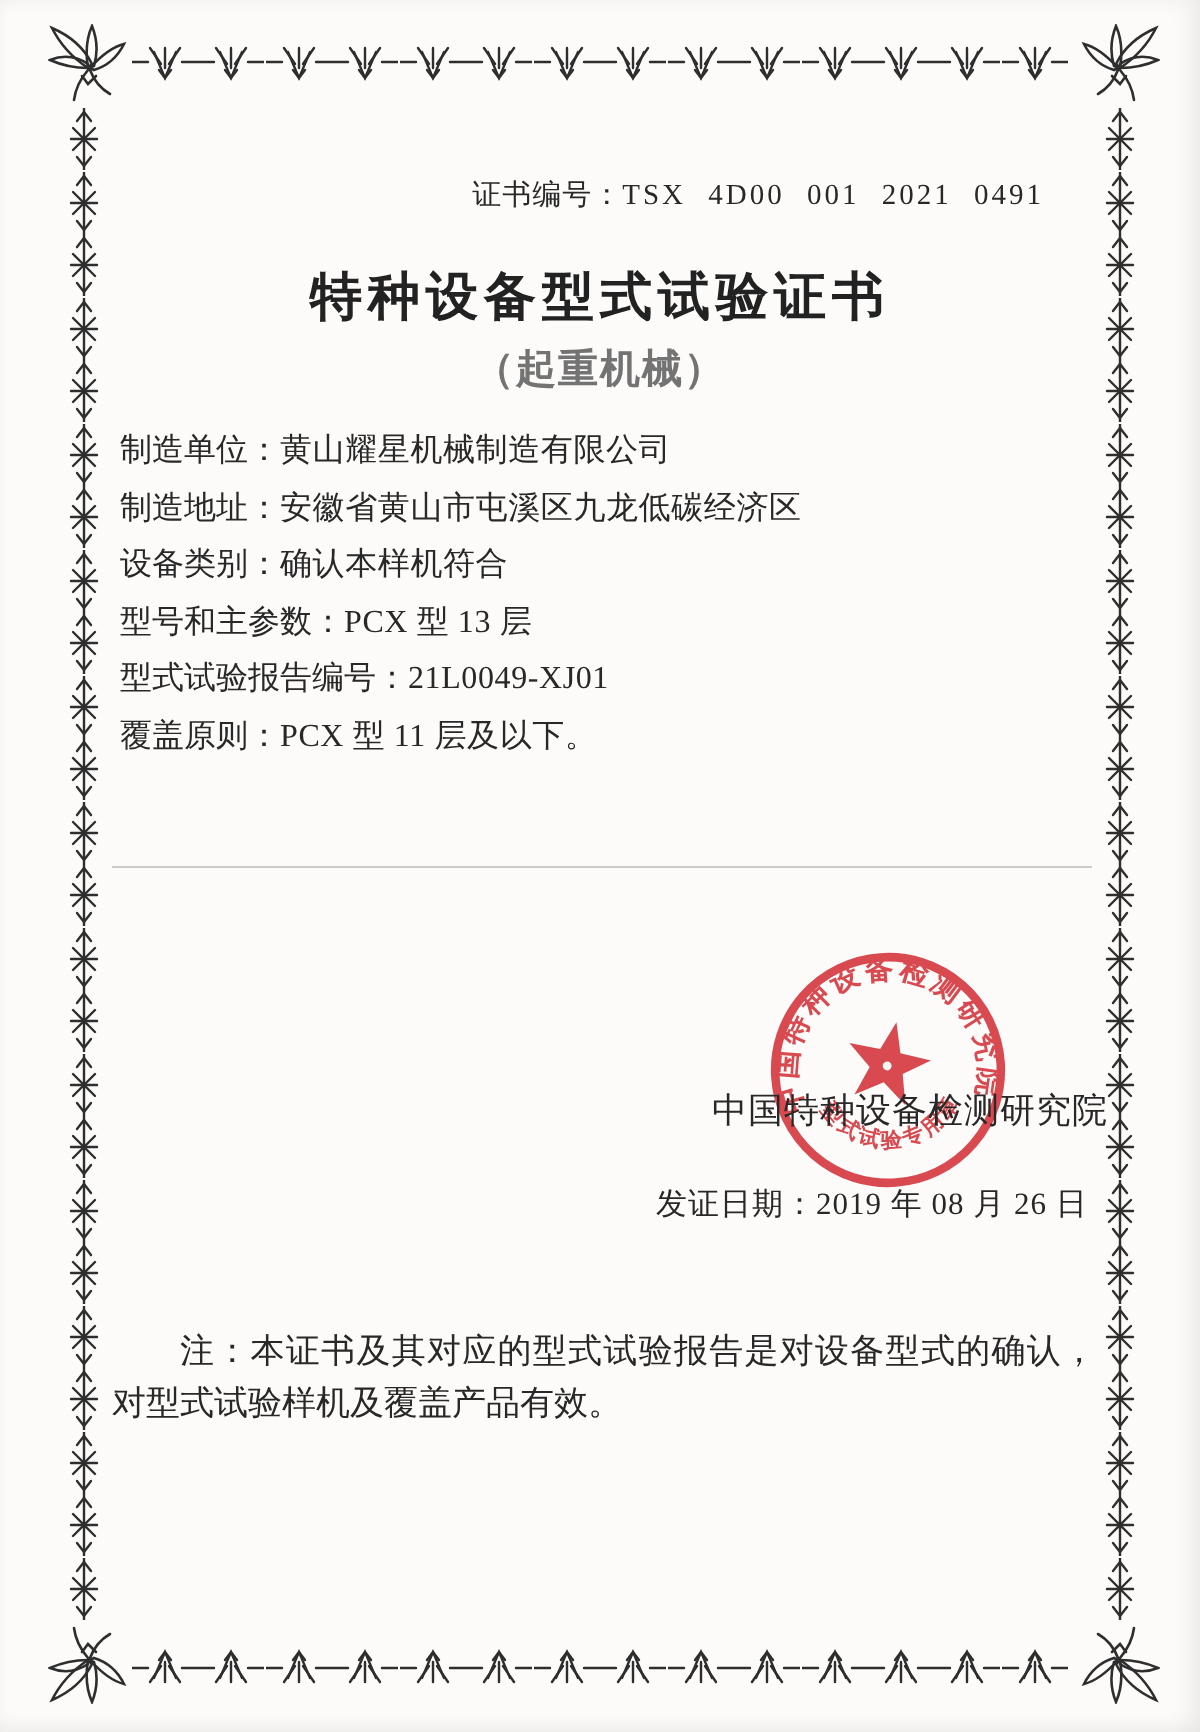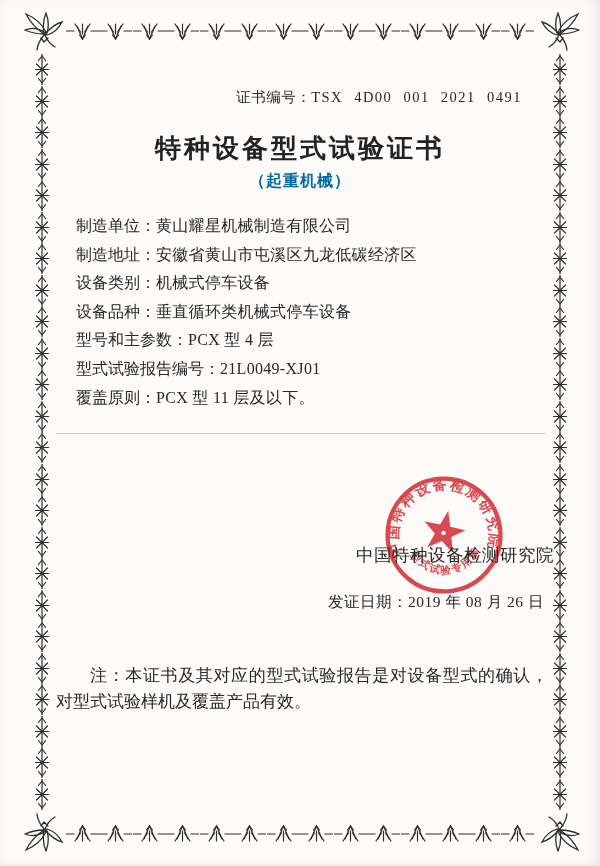--- a/index.html
+++ b/index.html
@@ -22,23 +22,23 @@
   .corner-tl{left:24px;top:12px;}
   .corner-tr{left:540px;top:12px;transform:scaleX(-1);}
   .corner-bl{left:24px;top:812px;transform:scaleY(-1);}
   .corner-br{left:540px;top:812px;transform:scale(-1,-1);}
   
   .cert-no{position:absolute;top:88px;right:78px;font-size:14.5px;letter-spacing:.5px;white-space:nowrap;margin-left:24px;}
   .cert-no .num{letter-spacing:1.5px;word-spacing:6px;}
   .title{position:absolute;top:131px;left:0;width:100%;text-align:center;
          font-family:"Liberation Sans",sans-serif;font-weight:bold;font-size:26px;letter-spacing:3px;color:#222;}
   .subtitle{position:absolute;top:171px;left:0;width:100%;text-align:center;
-         font-family:"Liberation Sans",sans-serif;font-weight:600;font-size:16px;letter-spacing:1px;color:#0369a1;}
+         font-family:"Liberation Sans",sans-serif;font-weight:600;font-size:20px;letter-spacing:1px;color:#737373;}
   .fields{position:absolute;top:212px;left:60px;font-size:16px;}
-  .field-row{line-height:28.6px;white-space:nowrap;margin-left:16px;}
+  .field-row{line-height:28.6px;white-space:nowrap;}
   .field-row .val{letter-spacing:.3px;}
   .separator{position:absolute;top:433px;left:56px;width:490px;border-top:1px solid #cccbc8;}
   .conclusion{position:absolute;top:443px;left:56px;width:492px;font-size:16px;line-height:31.5px;
          text-indent:2em;text-align:justify;letter-spacing:.2px;}
   .issuer{position:absolute;top:543px;left:356px;font-size:17.5px;letter-spacing:.5px;white-space:nowrap;}
   .issue-date{position:absolute;top:592px;left:328px;font-size:15.5px;letter-spacing:.5px;white-space:nowrap;}
   .footnote{position:absolute;top:663px;left:56px;width:492px;font-size:17px;line-height:26px;
          text-indent:2em;text-align:justify;}
   
   .seal{position:absolute;left:383px;top:474px;width:122px;height:122px;
@@ -328,23 +328,22 @@
   <div class="cert-no">
     <span>证书编号：</span><span class="num">TSX 4D00 001 2021 0491</span>
   </div>
 
   <div class="title">特种设备型式试验证书</div>
   <div class="subtitle">（起重机械）</div>
 
   <div class="fields">
     <div class="field-row"><span>制造单位：</span><span class="val">黄山耀星机械制造有限公司</span></div>
     <div class="field-row"><span>制造地址：</span><span class="val">安徽省黄山市屯溪区九龙低碳经济区</span></div>
-    <div class="field-row"><span>设备类别：</span><span class="val">机械式停车设备</span></div>
-    <div class="field-row"><span>设备品种：</span><span class="val">垂直循环类机械式停车设备</span></div>
-    <div class="field-row"><span>型号和主参数：</span><span class="val">PCX 型 4 层</span></div>
+    <div class="field-row"><span>设备类别：</span><span class="val">确认本样机符合</span></div>
+    <div class="field-row"><span>型号和主参数：</span><span class="val">PCX 型 13 层</span></div>
     <div class="field-row"><span>型式试验报告编号：</span><span class="val">21L0049-XJ01</span></div>
     <div class="field-row"><span>覆盖原则：</span><span class="val">PCX 型 11 层及以下。</span></div>
   </div>
 
   <div class="separator"></div>
 
 
   <svg class="seal" viewBox="0 0 120 120">
     <circle cx="60" cy="60" r="55.5" fill="none" stroke="#d83b43" stroke-width="4.2"></circle>
     <path id="seal-arc-top" d="M 23.1 85.8 A 45 45 0 1 1 96.9 85.8" fill="none"></path>

